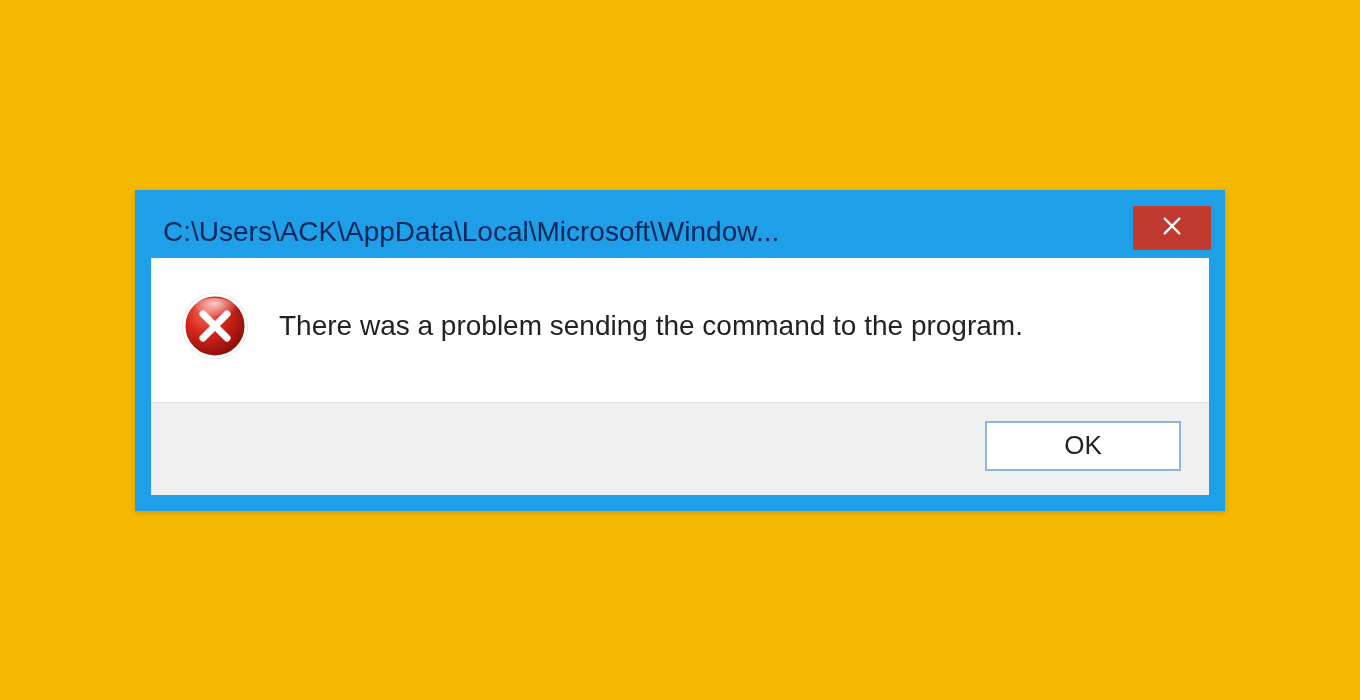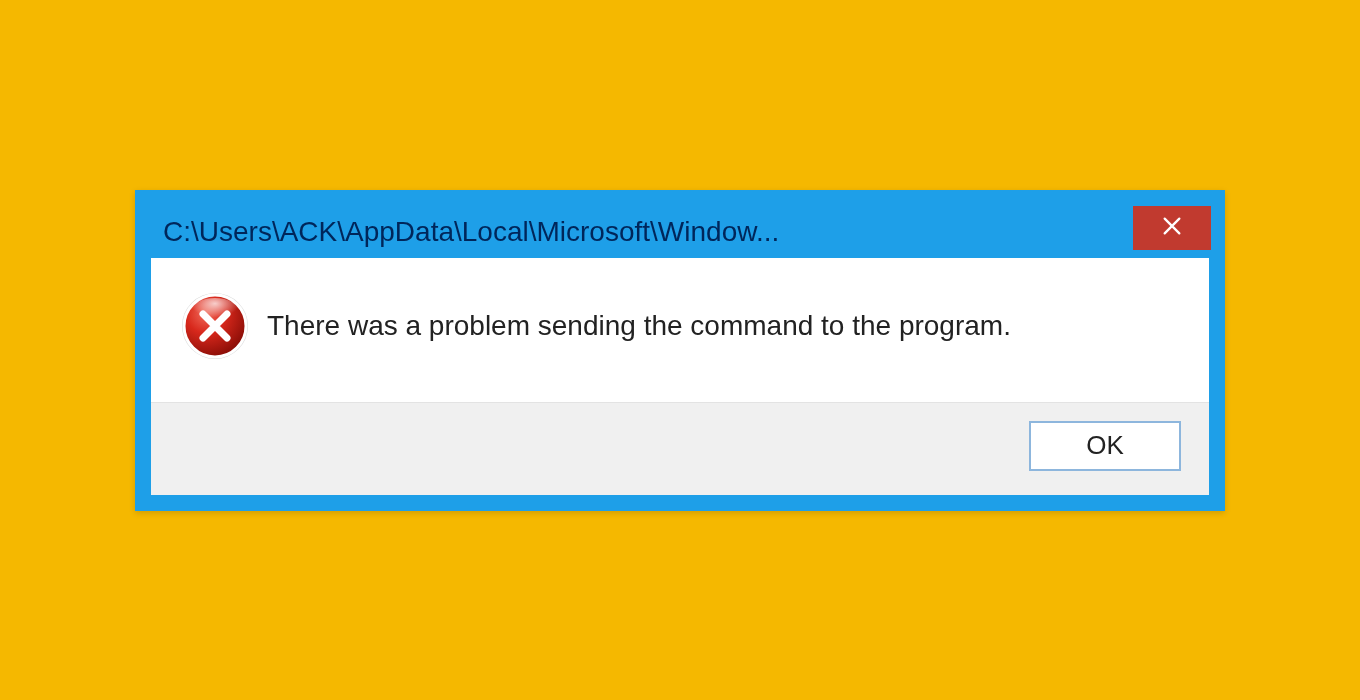--- a/index.html
+++ b/index.html
@@ -52,41 +52,41 @@
     }
     .close-button svg {
       width: 22px;
       height: 22px;
     }
     .body-area {
       background: #ffffff;
       padding: 32px 28px 40px 28px;
       display: flex;
       align-items: center;
-      gap: 16px;
+      gap: 28px;
     }
     .error-icon-wrap {
       width: 72px;
       height: 72px;
       flex-shrink: 0;
     }
     .message-text {
       font-size: 28px;
       color: #222;
       font-weight: 400;
     }
     .button-area {
       background: #f0f0f0;
       border-top: 1px solid #e3e3e3;
       padding: 18px 28px 24px 28px;
       display: flex;
       justify-content: flex-end;
     }
     .ok-button {
-      width: 152px;
+      width: 196px;
       height: 50px;
       background: #ffffff;
       border: 2px solid #8db6dd;
       font-size: 26px;
       color: #222;
       font-family: inherit;
       cursor: pointer;
       display: flex;
       align-items: center;
       justify-content: center;

